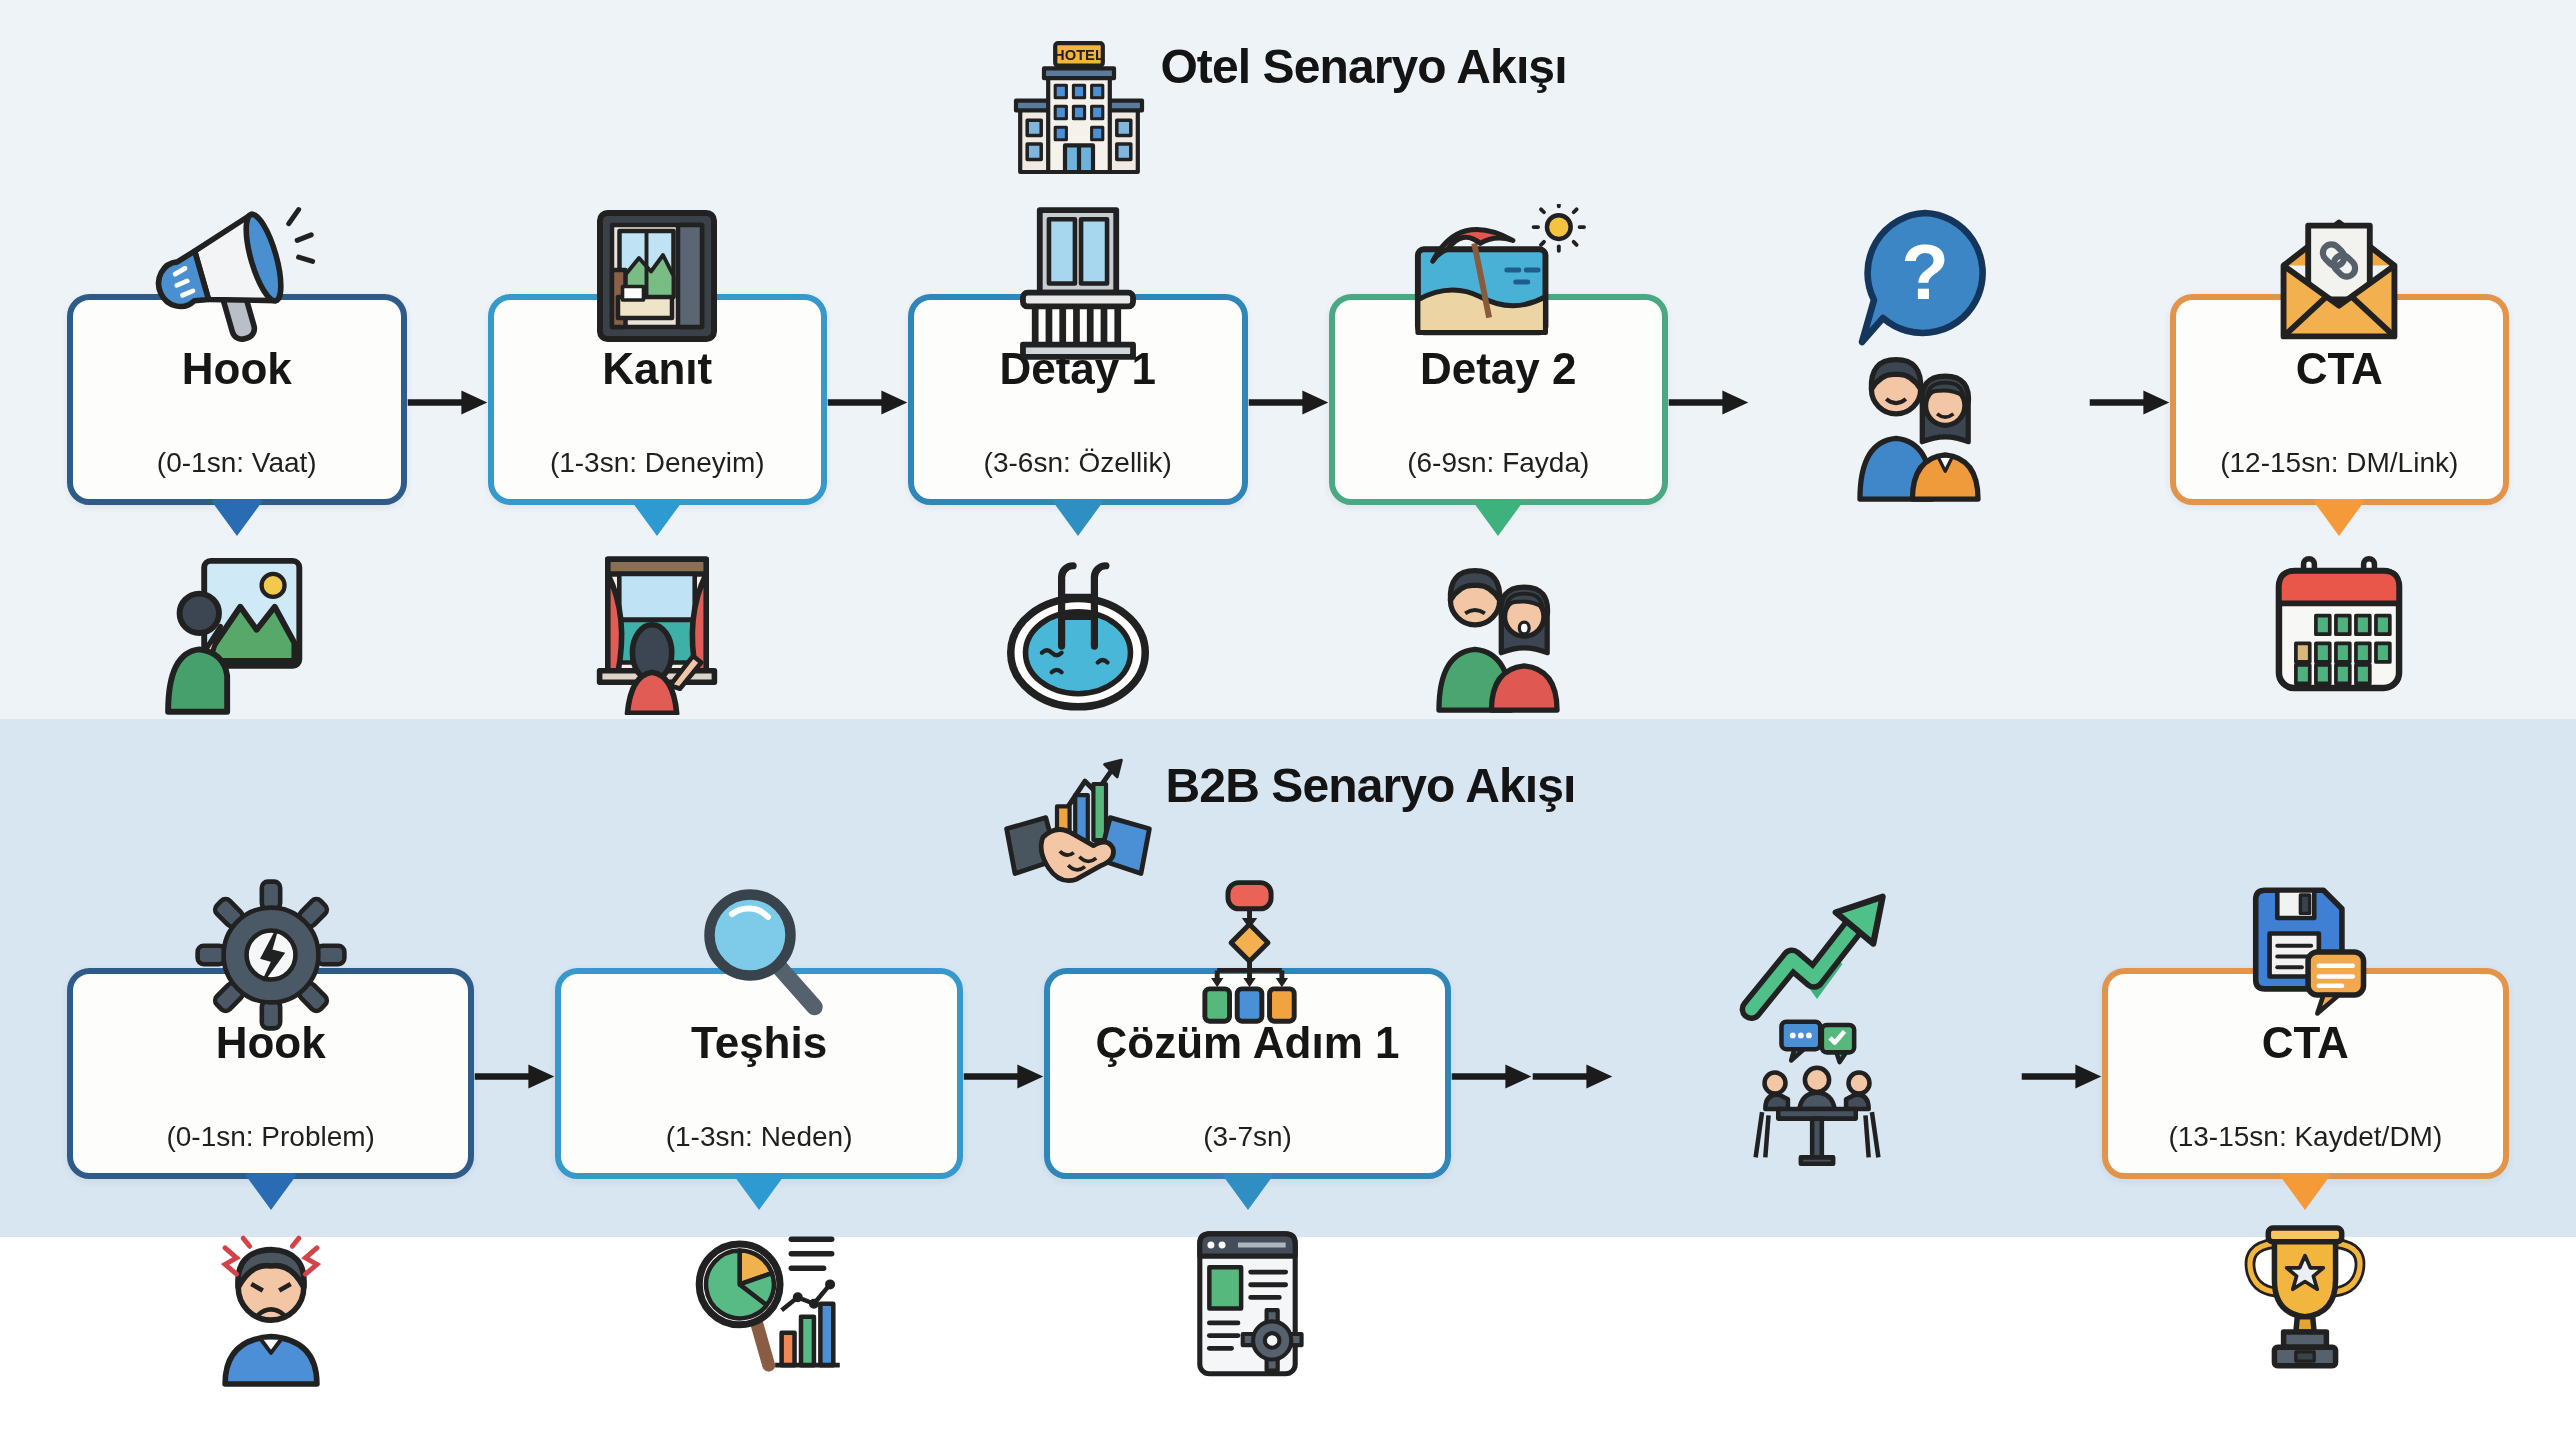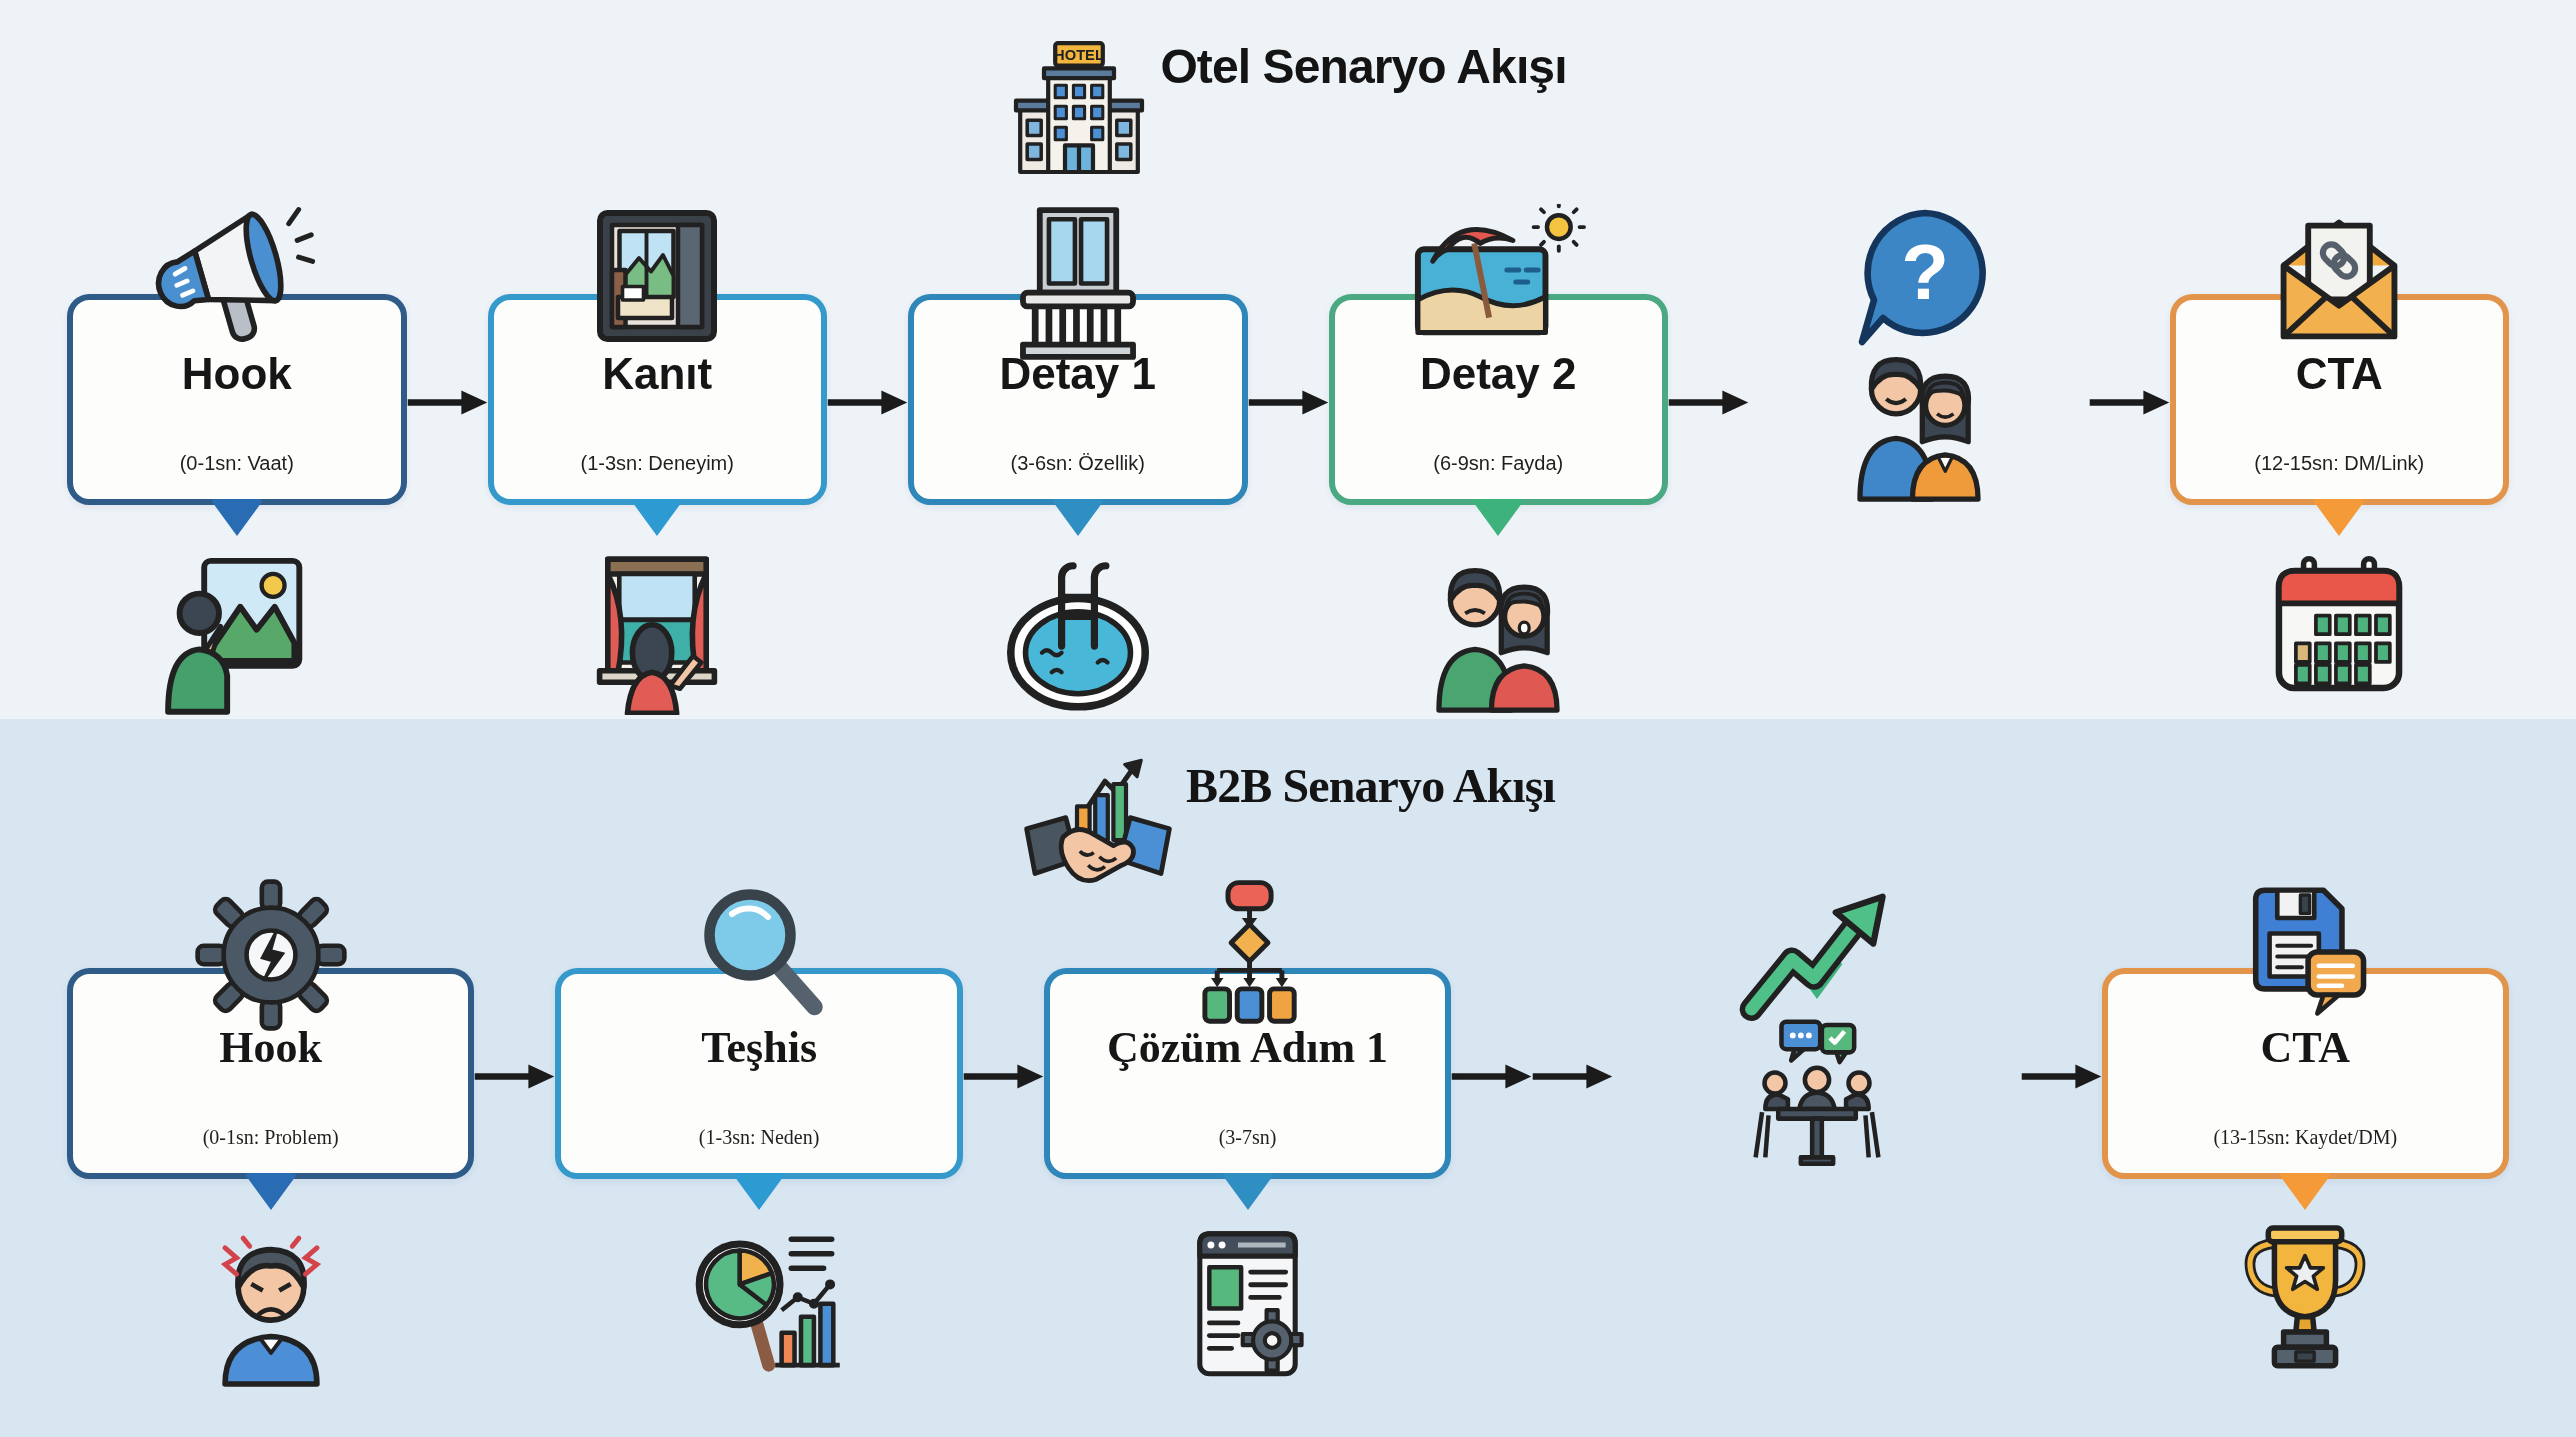--- a/index.html
+++ b/index.html
@@ -2,40 +2,40 @@
 <html style="font-size:15px"><head>
 <meta charset="utf-8">
 <style>
   html,body{margin:0;padding:0;}
   body{
     width:2576px;height:1438px;overflow:hidden;
     font-family:"Liberation Sans",sans-serif;color:#1a1a1a;
   }
   .section{width:100%;box-sizing:border-box;}
   #section-otel{height:719px;background:#eef3f8;}
-  #section-b2b{height:719px;background:#d8e6f2;font-family:Liberation Serif, serif;}
+  #section-b2b{height:518px;background:#d8e6f2;}
 
   .title-row{display:flex;justify-content:center;align-items:flex-start;gap:11px;padding-top:39px;height:150px;}
   .title-row h1{margin:0;font-size:48px;font-weight:bold;letter-spacing:-0.9px;color:#141414;}
   .title-icon svg{display:block;}
 
   .flow-row{display:flex;align-items:flex-start;padding:0 67px;}
   #section-otel .flow-row{margin-top:105px;}
   #section-b2b .flow-row{margin-top:60px;}
 
   .step{flex:1 1 0;display:flex;flex-direction:column;align-items:center;position:relative;min-width:0;}
   .step-icon{position:absolute;top:-90px;left:50%;transform:translateX(-50%);z-index:2;}
   .step-box{
     width:100%;height:211px;box-sizing:border-box;
     background:#fdfdfc;border:6.6px solid var(--bc,#888);border-radius:22.5px;
     display:flex;flex-direction:column;justify-content:center;align-items:center;gap:9px;
     padding-top:24px;box-shadow:0 2.8px 7.5px rgba(30,60,90,.07);
   }
   .step-title{font-size:44px;font-weight:bold;white-space:nowrap;color:#161616;}
-  .step-sub{font-size:20px;white-space:nowrap;color:#1f1f1f;margin-top:44px;}
+  .step-sub{font-size:28px;white-space:nowrap;color:#1f1f1f;margin-top:44px;}
   .pointer{
     width:0;height:0;margin-top:-5.6px;
     border-left:27px solid transparent;border-right:27px solid transparent;
     border-top:37px solid var(--pc,#888);
     border-radius:5.6px;
   }
   .illus{margin-top:15px;display:flex;justify-content:center;align-items:flex-start;}
   .arrow{flex:0 0 81px;margin-top:90px;display:flex;justify-content:center;}
 </style>
 </head>

